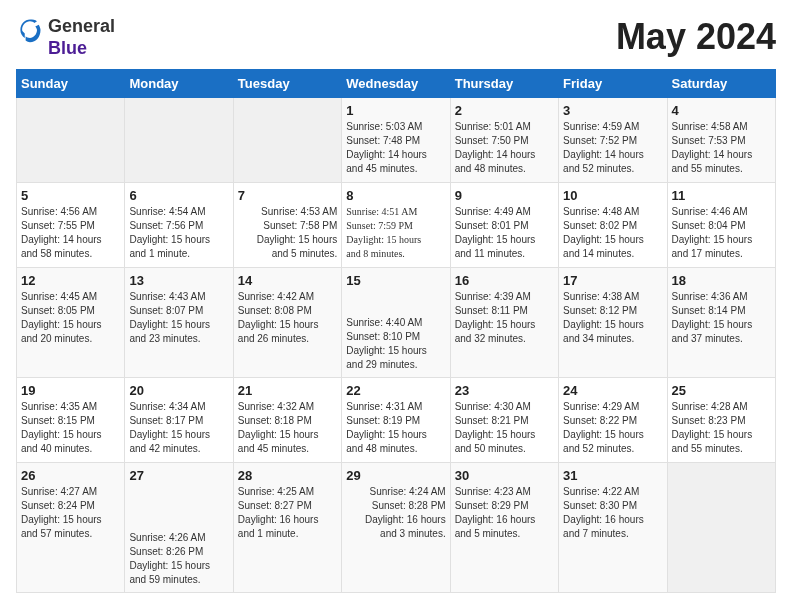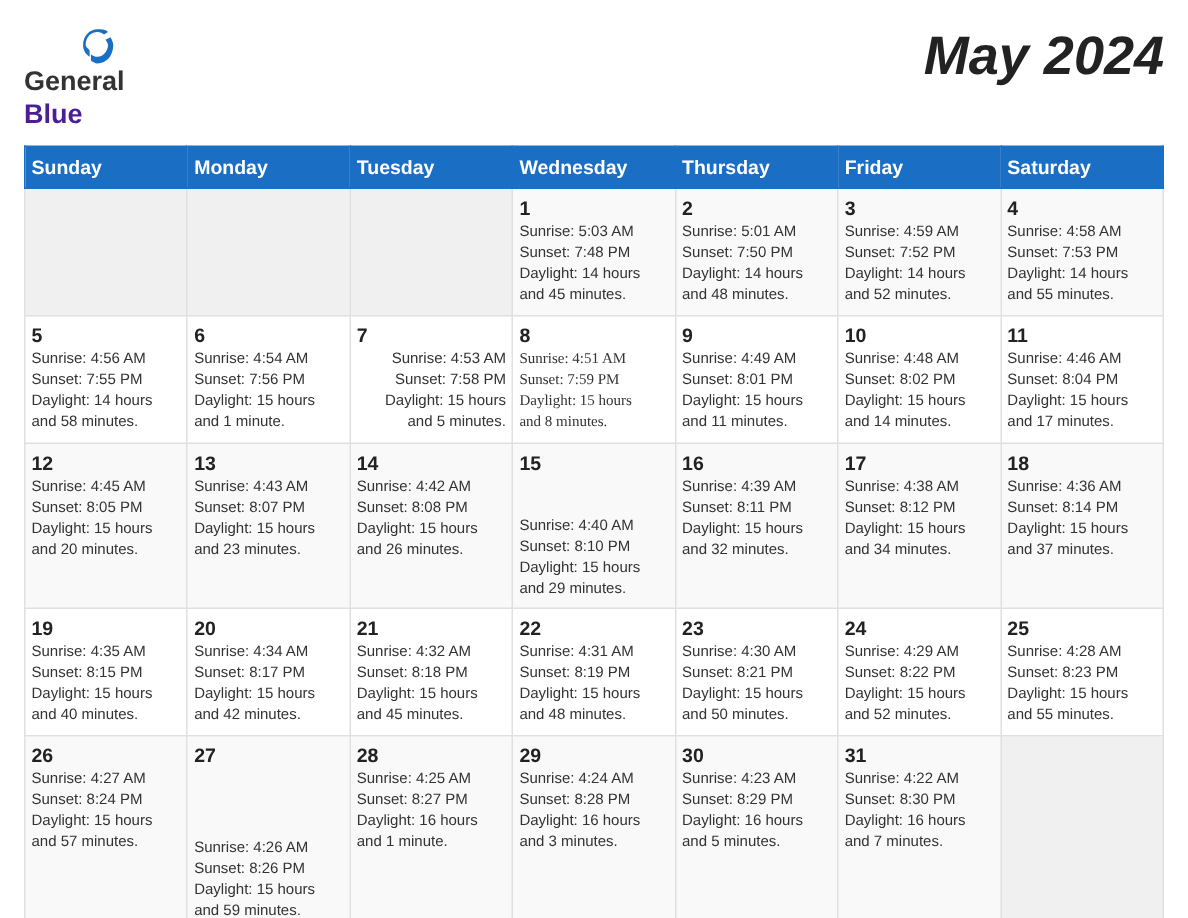--- a/index.html
+++ b/index.html
@@ -11,43 +11,41 @@
       padding: 16px;
     }
     .header {
       display: flex;
       justify-content: space-between;
       align-items: flex-start;
       margin-bottom: 10px;
     }
     .logo {
       display: flex;
-      align-items: flex-end;
-      flex-direction: column;
+      align-items: flex-start;
     }
     .logo-text {
       font-size: 18px;
       font-weight: bold;
       line-height: 1.2;
     }
     .logo-general { color: #333; }
     .logo-blue { color: #4c1d95; }
     .logo-icon {
       width: 28px;
       height: 28px;
       margin-right: 4px;
     }
     .title-area {
       text-align: right;
     }
     .month-title {
       font-size: 36px;
       font-weight: bold;
       color: #222;
-      font-style: italic;
     }
     .location-title {
       font-size: 16px;
       color: #444;
     }
     table {
       width: 100%;
       border-collapse: collapse;
       table-layout: fixed;
     }
@@ -330,21 +328,21 @@
         </td>
         <td>
           <span class="day-number">28</span>
           <div class="day-info" style="white-space: pre-line;">Sunrise: 4:25 AM
 Sunset: 8:27 PM
 Daylight: 16 hours
 and 1 minute.</div>
         </td>
         <td>
           <span class="day-number">29</span>
-          <div class="day-info" style="white-space: pre-line;">Sunrise: 4:24 AM
+          <div class="day-info" style="white-space: pre-line; text-align: right;">Sunrise: 4:24 AM
 Sunset: 8:28 PM
 Daylight: 16 hours
 and 3 minutes.</div>
         </td>
         <td>
           <span class="day-number">30</span>
           <div class="day-info" style="white-space: pre-line;">Sunrise: 4:23 AM
 Sunset: 8:29 PM
 Daylight: 16 hours
 and 5 minutes.</div>

